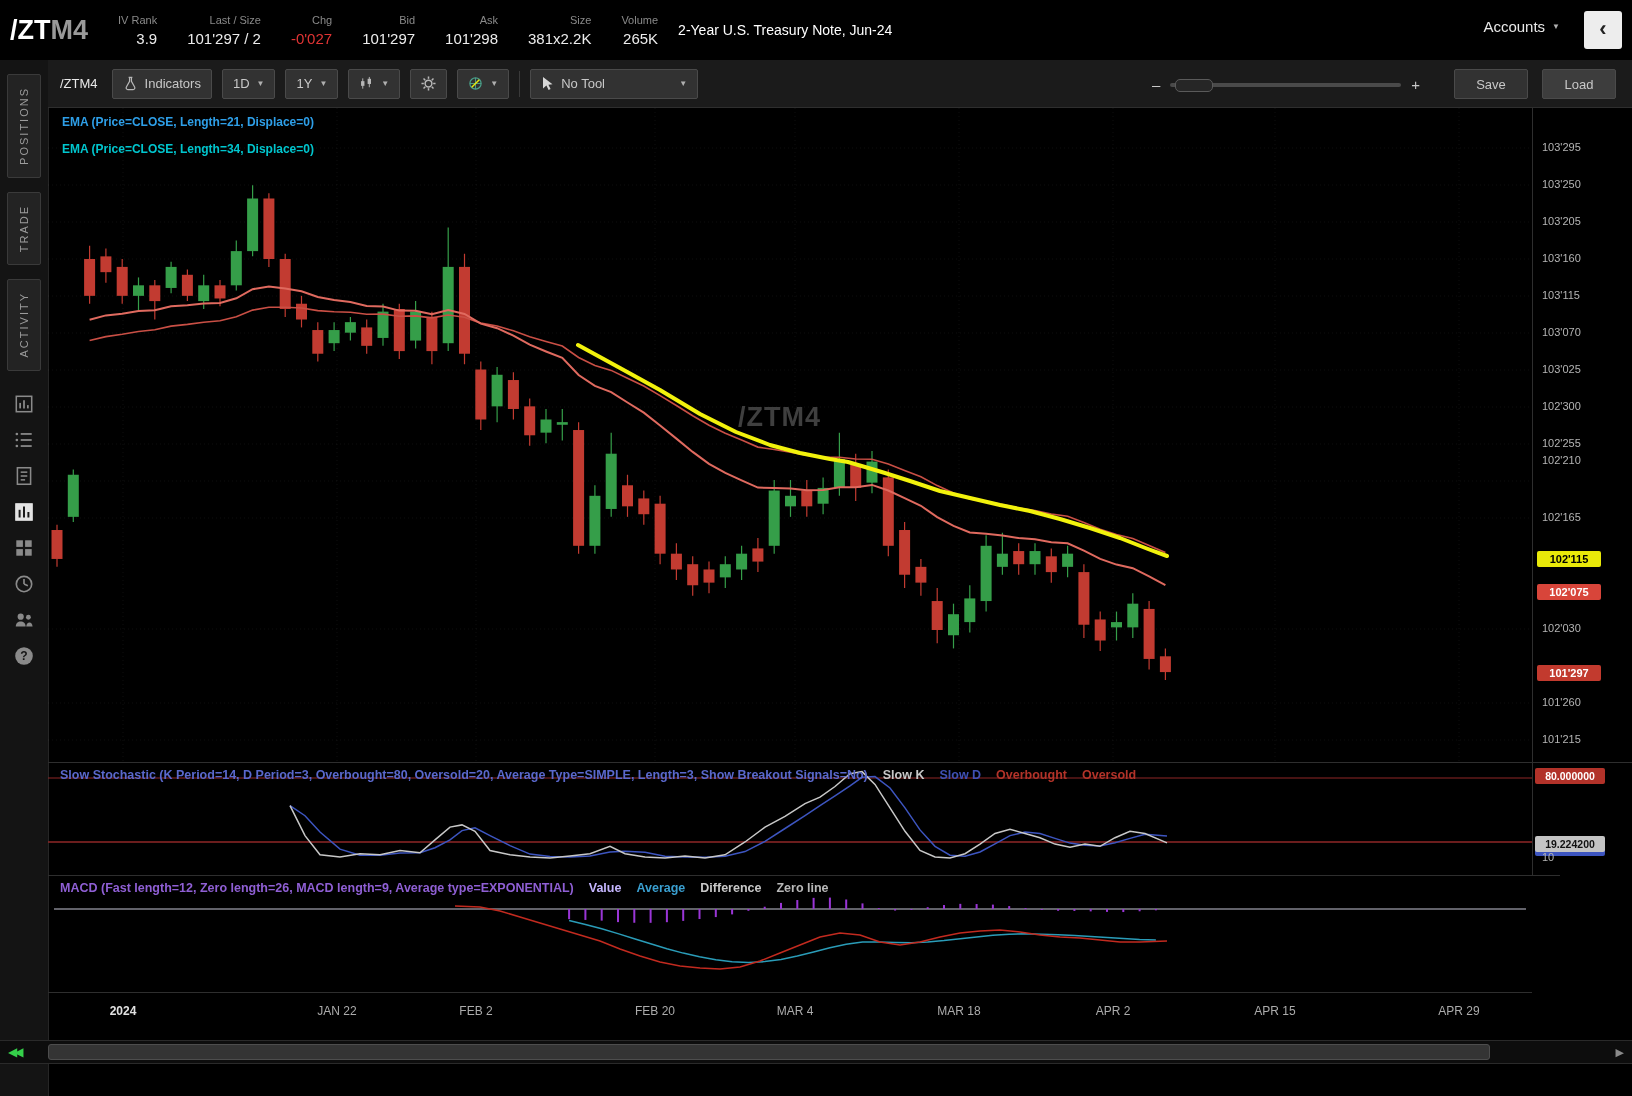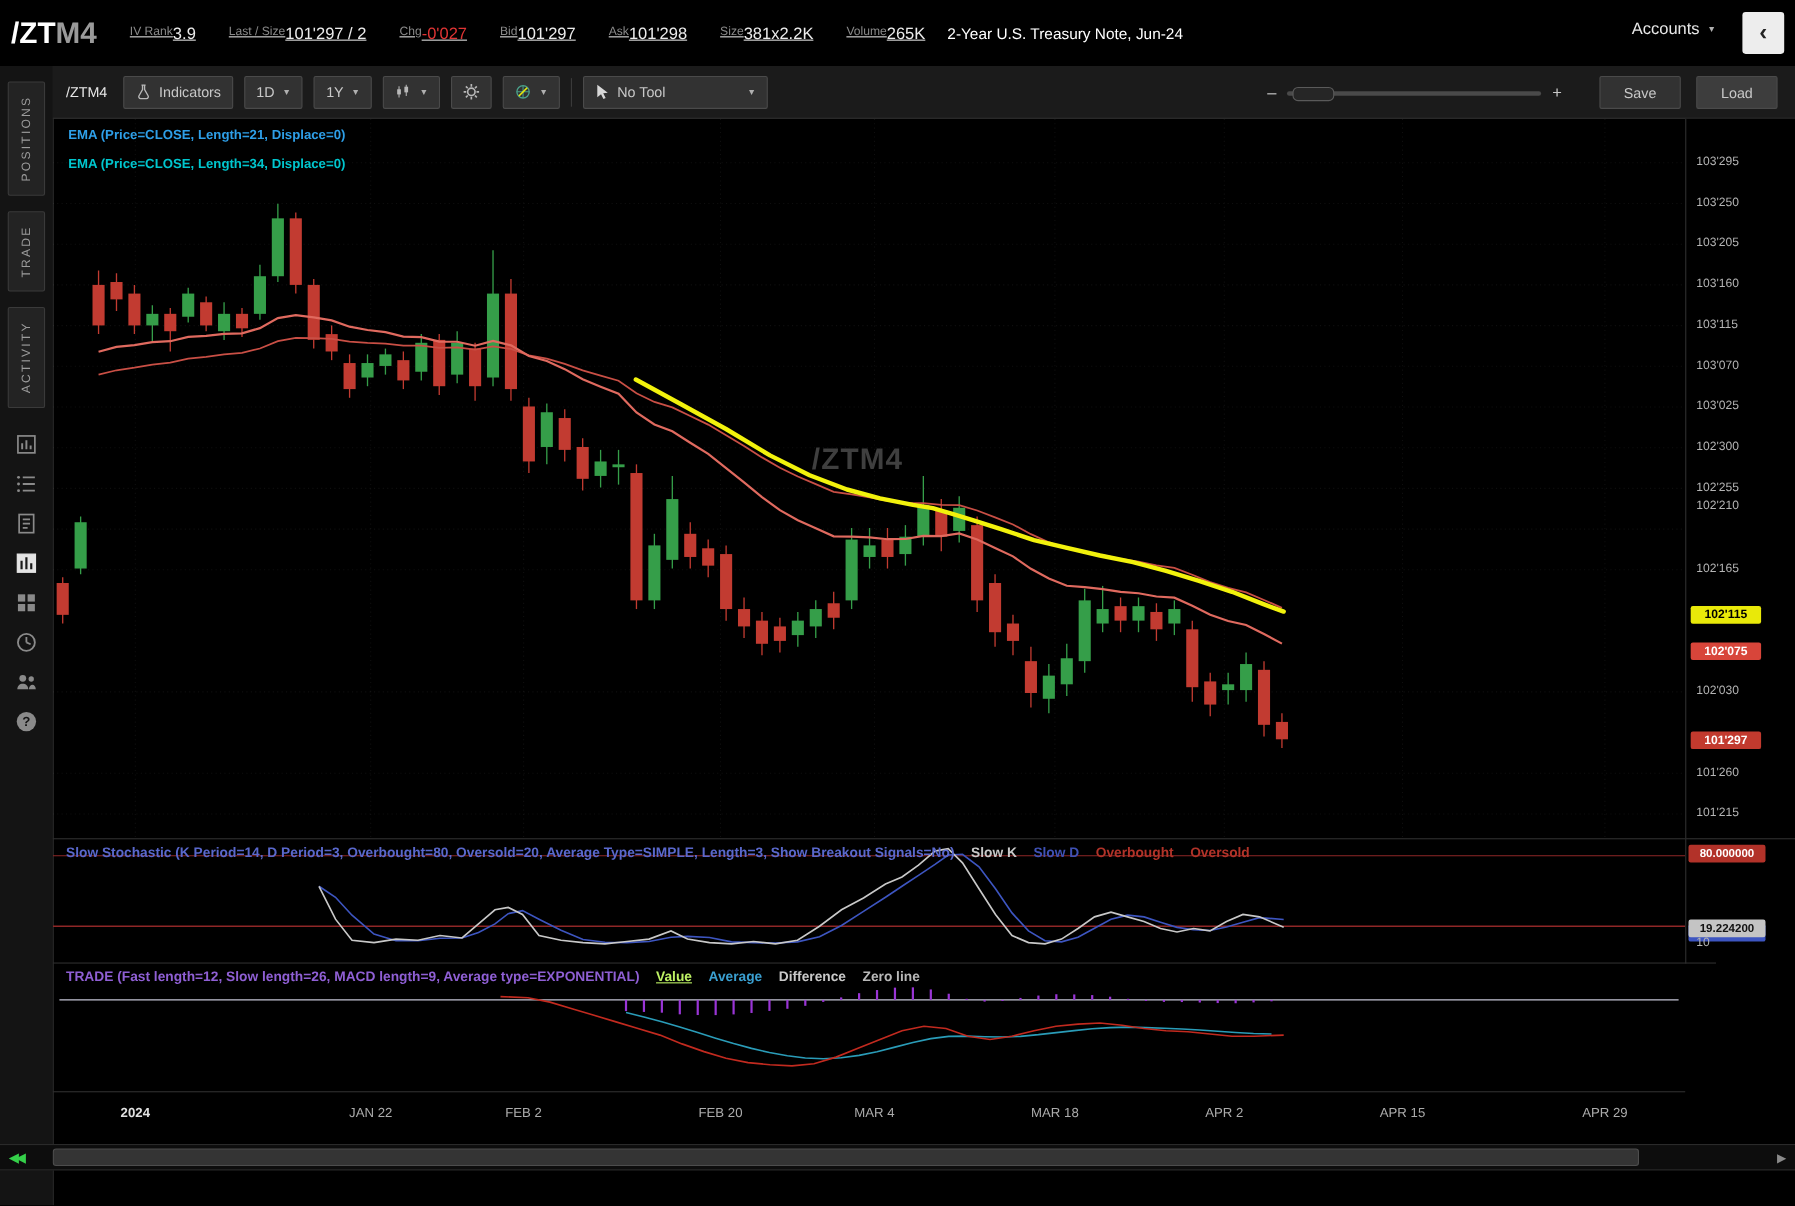--- a/index.html
+++ b/index.html
@@ -5,21 +5,21 @@
   html,body{margin:0;padding:0;background:#000;}
   body{font-family:"Liberation Sans",sans-serif;-webkit-font-smoothing:antialiased;}
   .app{position:relative;width:1632px;height:1096px;background:#000;overflow:hidden;color:#ddd;}
 
   
   .header{position:absolute;top:0;left:0;width:1632px;height:60px;background:#000;border-bottom:1px solid #262626;display:flex;align-items:center;}
   .symbol{margin-left:10px;font-size:27px;font-weight:bold;white-space:nowrap;}
   .sym-main{color:#ffffff;}
   .sym-sub{color:#9a9a9a;}
   .hfields{display:flex;margin-left:30px;gap:30px;}
-  .hfield{display:flex;flex-direction:row;align-items:flex-end;text-decoration:underline;}
+  .hfield{display:flex;flex-direction:column;align-items:flex-end;}
   .hlabel{font-size:11px;color:#8a8a8a;margin-bottom:4px;white-space:nowrap;}
   .hvalue{font-size:15px;color:#ececec;white-space:nowrap;}
   .hvalue.neg{color:#e03434;}
   .desc{font-size:14px;color:#ffffff;margin-left:20px;white-space:nowrap;text-align:right;}
   .accounts{position:absolute;right:72px;top:18px;display:flex;align-items:center;gap:7px;font-size:15px;color:#e8e8e8;cursor:pointer;}
   .collapse-btn{position:absolute;right:10px;top:11px;width:38px;height:38px;background:#ededed;color:#222;border-radius:3px;text-align:center;line-height:36px;font-size:22px;font-weight:bold;cursor:pointer;}
   .chev{font-size:8px;color:#b0b0b0;}
 
   
   .sidebar{position:absolute;top:60px;left:0;width:48px;height:1036px;background:#141414;border-right:1px solid #262626;}
@@ -56,21 +56,21 @@
   .panel{position:absolute;left:48px;width:1484px;border-top:1px solid #2e2e2e;overflow:hidden;padding-left:28px;}
   .stoch{top:762px;height:113px;}
   .macd{top:875px;height:117px;}
   .panel svg{position:absolute;left:0;top:0;}
   .panel-label{position:absolute;left:12px;top:5px;font-size:12.5px;font-weight:bold;z-index:2;display:flex;gap:15px;white-space:nowrap;}
   .lg-stoch-title{color:#5a68cc;}
   .lg-k{color:#c8c8c8;}
   .lg-d{color:#3f51b5;}
   .lg-red{color:#b23329;}
   .lg-macd-title{color:#8f5fd4;}
-  .lg-val{color:#bef264;text-decoration:underline;}
+  .lg-val{color:#c4b5fd;}
   .lg-avg{color:#3a9fd0;}
   .lg-diff{color:#c8c8c8;}
   .lg-zero{color:#b8b8b8;}
 
   .axis-col{position:absolute;left:1532px;width:100px;background:#000;border-left:1px solid #2e2e2e;border-top:1px solid #2e2e2e;}
   .stoch-axis{top:762px;height:113px;}
   .macd-axis{top:875px;height:117px;}
   .sbadge{position:absolute;left:2px;width:70px;height:16px;border-radius:2px;font-size:10.5px;font-weight:bold;text-align:center;line-height:16px;color:#fff;}
   .atick{position:absolute;left:9px;font-size:11px;color:#b4b4b4;}
 
@@ -516,21 +516,21 @@
         <rect x="1025.3999999999987" y="33" width="2" height="1.9555692796234176" fill="#9a35d6"></rect>
         <rect x="1041.6999999999987" y="33" width="2" height="2.377926959717513" fill="#9a35d6"></rect>
         <rect x="1057.9999999999986" y="33" width="2" height="2.8836952197881316" fill="#9a35d6"></rect>
         <rect x="1074.2999999999986" y="33" width="2" height="3.0402714148411962" fill="#9a35d6"></rect>
         <rect x="1090.5999999999985" y="33" width="2" height="2.280203561130894" fill="#9a35d6"></rect>
         <rect x="1106.8999999999985" y="33" width="2" height="1.312652670848209" fill="#9a35d6"></rect>
         <path d="M521.1 44.4L537.4 48.5L553.7 52.8L570.0 57.6L586.3 62.7L602.6 67.8L618.9 72.7L635.2 77.1L651.5 80.8L667.8 83.8L684.1 85.8L700.4 86.5L716.7 85.6L733.0 83.4L749.3 80.1L765.6 75.9L781.9 71.7L798.2 68.2L814.5 66.1L830.8 66.0L847.1 66.5L863.4 66.7L879.7 66.1L896.0 64.6L912.3 62.7L928.6 60.9L944.9 59.2L961.2 58.2L977.5 57.8L993.8 58.2L1010.1 58.8L1026.4 59.5L1042.7 60.4L1059.0 61.5L1075.3 62.6L1091.6 63.5L1107.9 64.0" stroke="#2a9cb8" stroke-width="1.5" fill="none"></path>
         <path d="M407.0 30.0L432.0 31.0L452.0 35.0L472.0 41.0L492.0 47.0L512.0 53.0L532.0 59.0L552.0 65.0L572.0 73.0L592.0 80.0L612.0 86.0L632.0 90.0L652.0 92.0L672.0 93.0L692.0 91.0L712.0 85.0L732.0 77.0L752.0 69.0L772.0 61.0L792.0 57.0L812.0 59.0L832.0 66.0L852.0 69.0L872.0 66.0L892.0 61.0L912.0 57.0L932.0 55.0L952.0 54.0L972.0 56.0L992.0 59.0L1012.0 61.0L1032.0 62.0L1052.0 64.0L1072.0 66.0L1092.0 66.0L1119.0 65.0" stroke="#c22a1f" stroke-width="1.5" fill="none"></path>
       </svg>
     <div class="panel-label">
-      <span class="lg-macd-title">TRADE (Fast length=12, Slow length=26, MACD length=9, Average type=EXPONENTIAL)</span>
+      <span class="lg-macd-title">MACD (Fast length=12, Zero length=26, MACD length=9, Average type=EXPONENTIAL)</span>
       <span class="lg-val">Value</span>
       <span class="lg-avg">Average</span>
       <span class="lg-diff">Difference</span>
       <span class="lg-zero">Zero line</span>
     </div>
   </div>
 
   <div class="taxis" id="time-axis">
       <span class="ttick tyear" style="left: 75px;">2024</span>
       <span class="ttick" style="left: 289px;">JAN 22</span>

